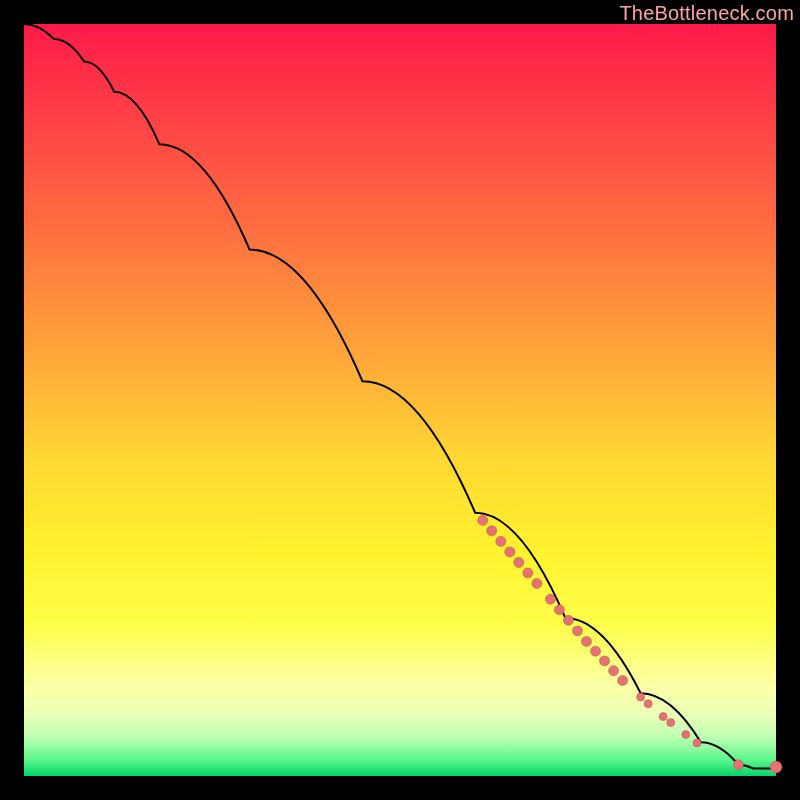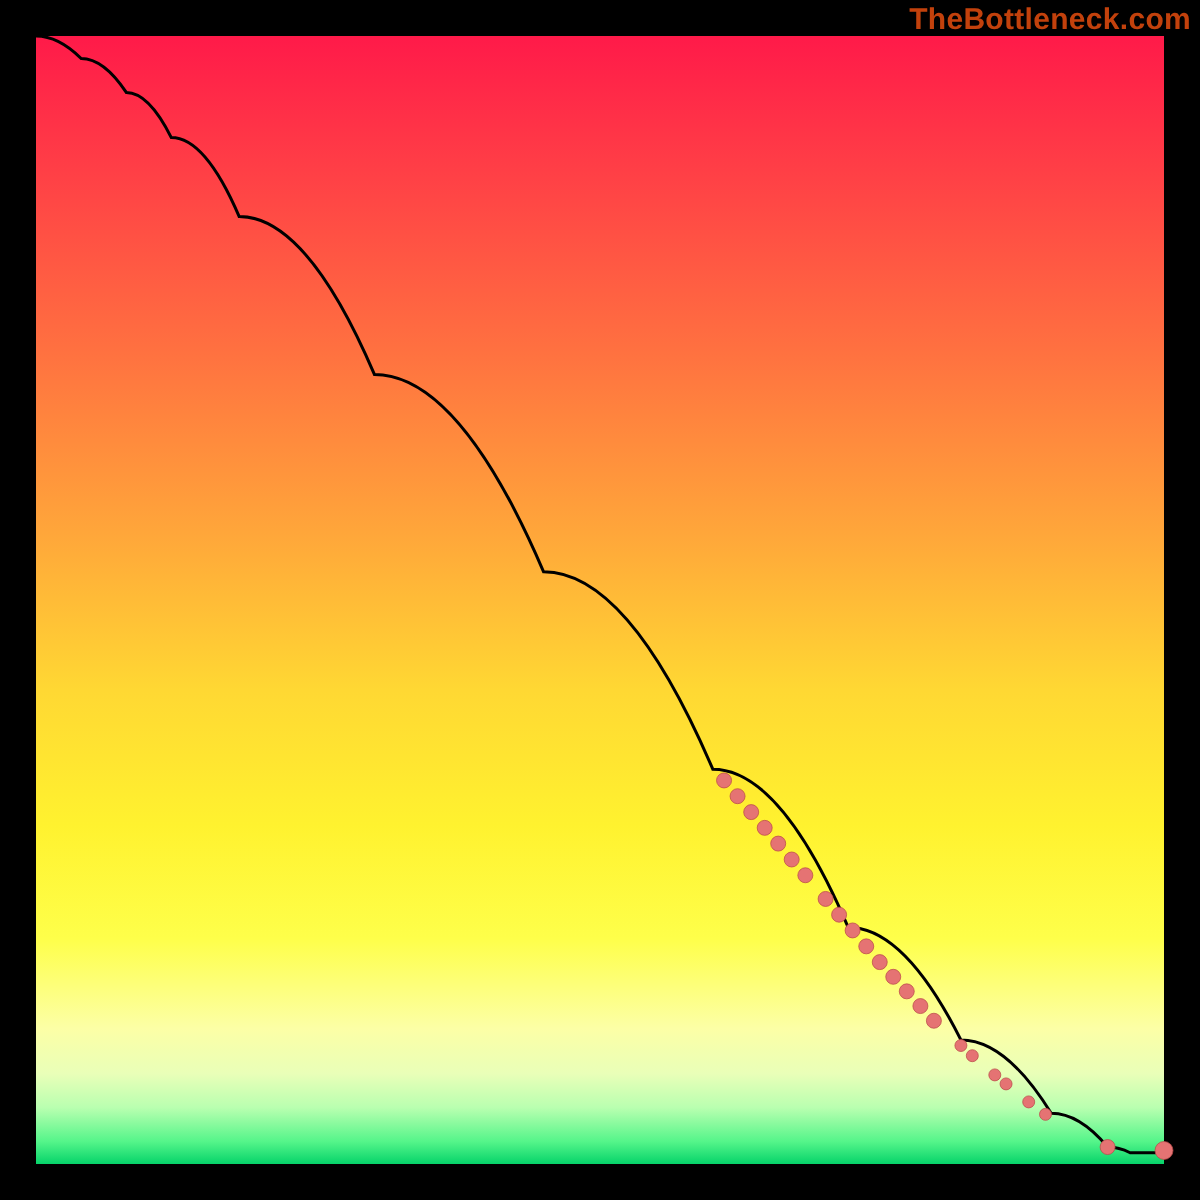--- a/index.html
+++ b/index.html
@@ -44,23 +44,23 @@
     left: 0;
     top: 0;
     width: 752px;
     height: 752px;
     overflow: visible;
   }
   .watermark {
     position: absolute;
     top: 2px;
     right: 6px;
-    color: #c2410c;
+    color: #fca5a5;
     font-size: 20px;
-    font-weight: 700;
+    font-weight: 400;
     letter-spacing: 0.2px;
   }
 </style>
 </head>
 <body>
 
 <div class="stage">
   <div class="watermark">TheBottleneck.com</div>
   <div class="plot">
     <svg class="curve" viewBox="0 0 752 752" preserveAspectRatio="none">

